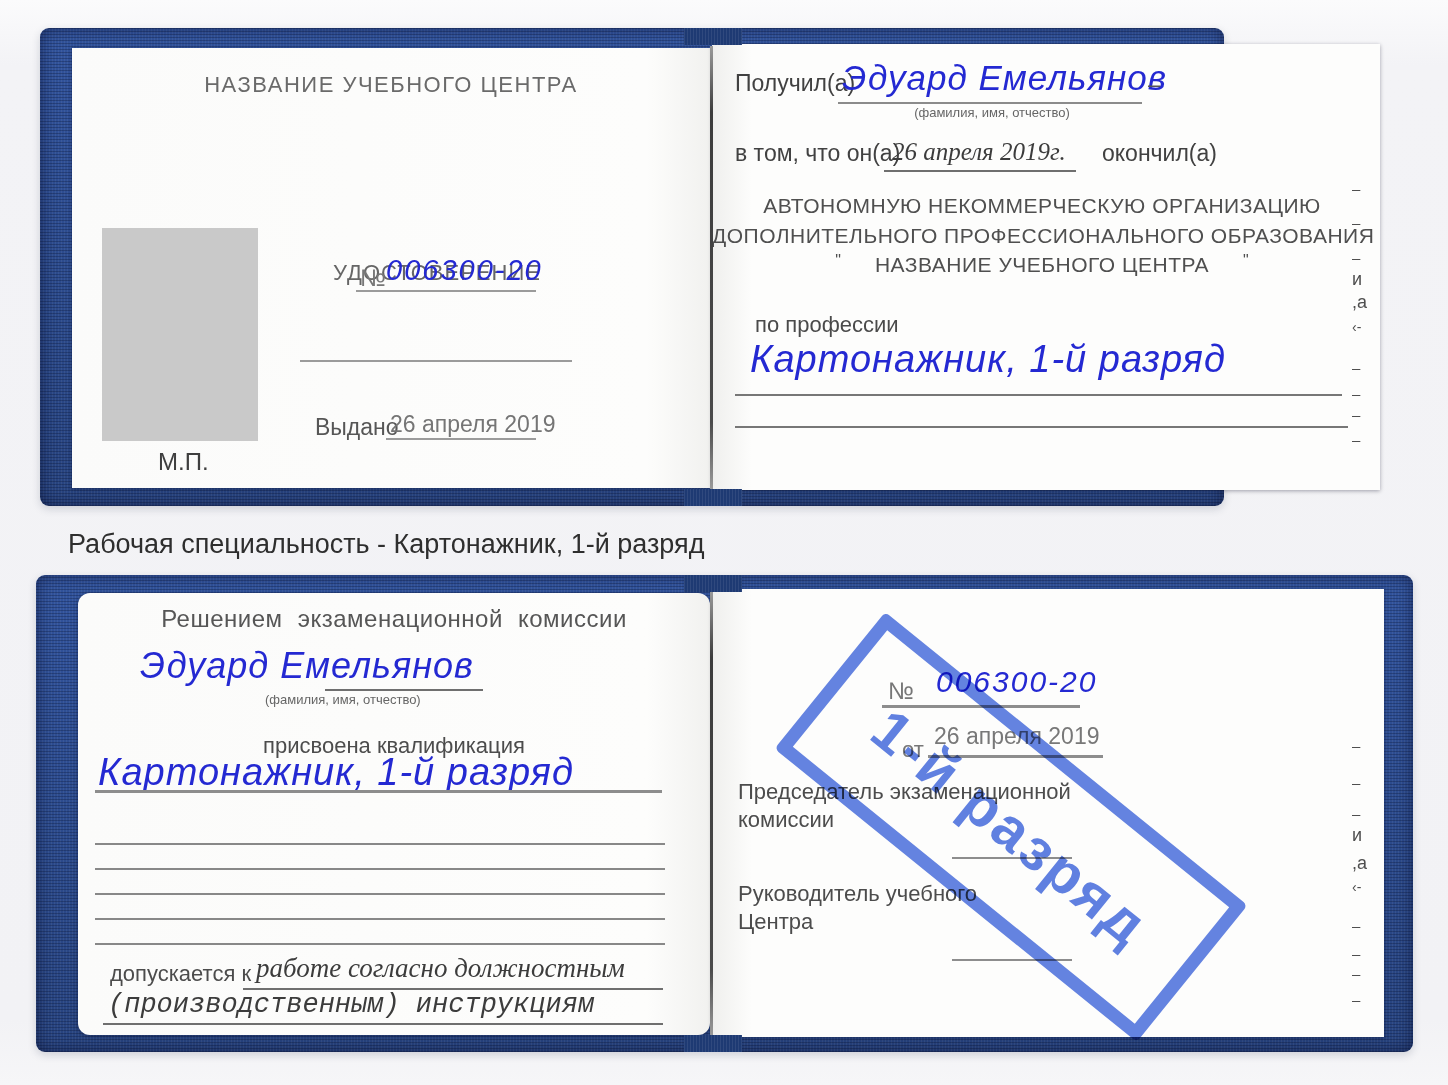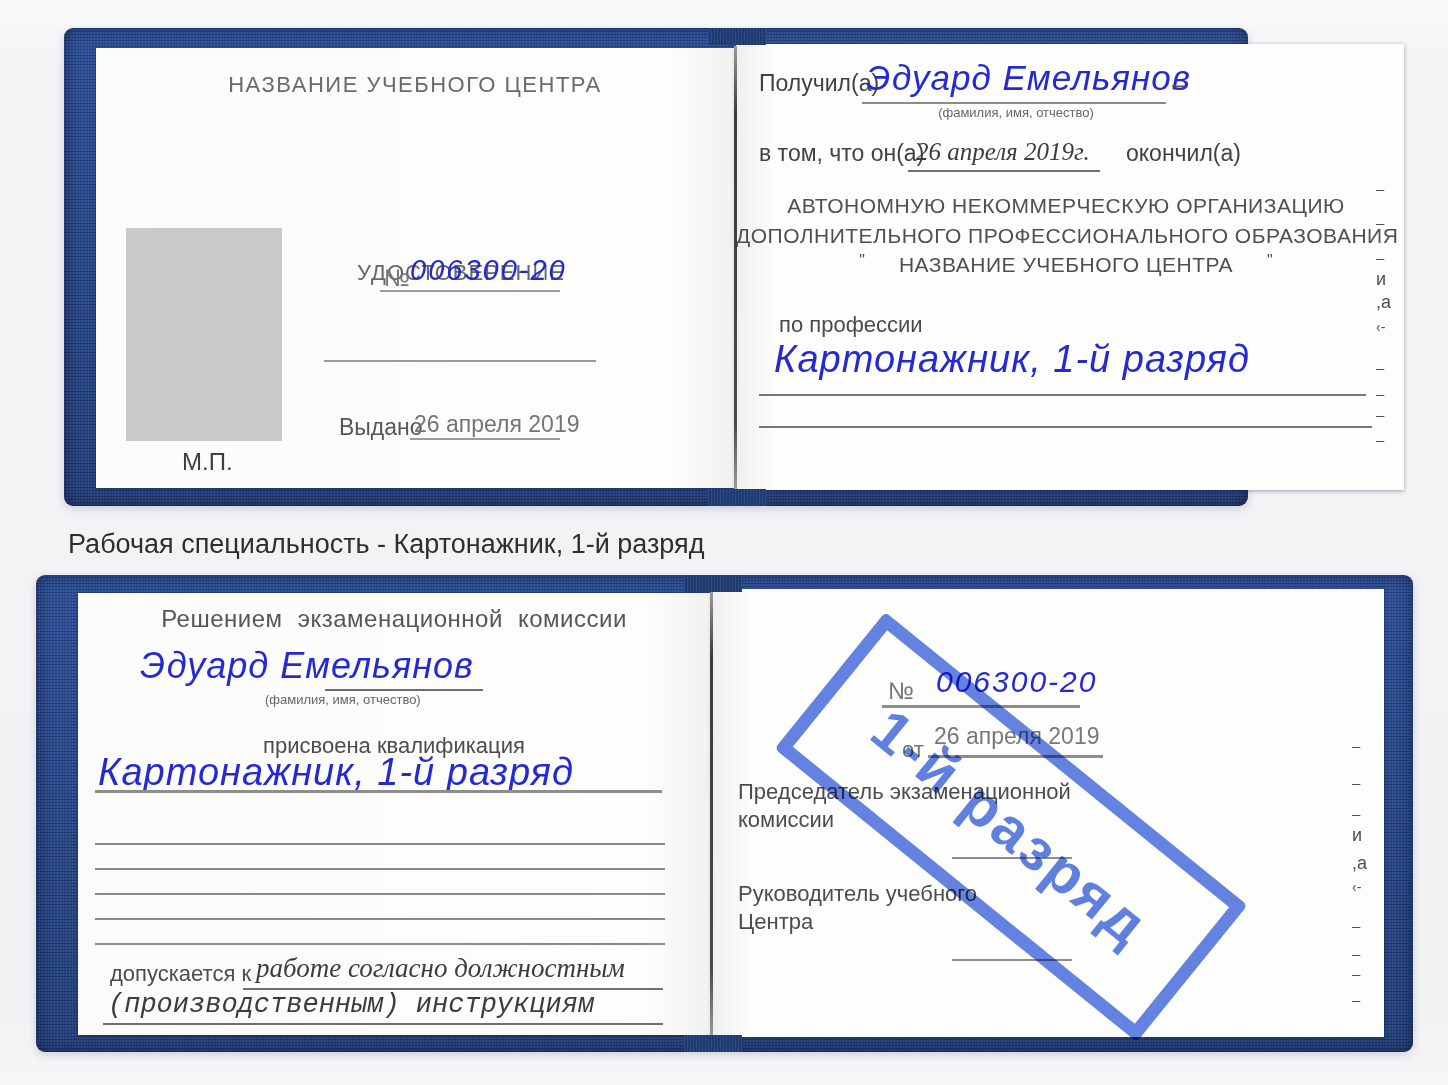--- a/index.html
+++ b/index.html
@@ -11,32 +11,32 @@
   
   .spread{
     position:absolute;border-radius:9px;
     background-color:#2b4a8d;
     background-image:
       repeating-linear-gradient(0deg, rgba(8,18,48,.30) 0 1px, transparent 1px 3px),
       repeating-linear-gradient(90deg, rgba(255,255,255,.06) 0 1px, transparent 1px 3px),
       linear-gradient(180deg,#31539c 0%,#27437f 100%);
     box-shadow: inset 0 0 16px rgba(0,0,25,.5), 0 3px 8px rgba(40,50,80,.18);
   }
-  .spread-top{left:40px;top:28px;width:1184px;height:478px;margin-left:24px;}
+  .spread-top{left:40px;top:28px;width:1184px;height:478px;}
   .spread-bottom{left:36px;top:575px;width:1377px;height:477px;}
   .page{
     position:absolute;background:#fdfdfc;
     box-shadow:0 1px 4px rgba(0,0,30,.35);
   }
   .page-tl{left:32px;top:20px;width:638px;height:440px;
     background:linear-gradient(90deg,#fbfbfa 0%,#fdfdfc 90%,#f1f1ef 100%);}
   .page-tr{left:672px;top:16px;width:668px;height:446px;
     background:linear-gradient(90deg,#efefed 0%,#fdfdfc 6%,#fdfdfc 100%);}
   .page-bl{left:42px;top:18px;width:632px;height:442px;
-    background:linear-gradient(90deg,#fbfbfa 0%,#fdfdfc 90%,#f1f1ef 100%);}
+    background:linear-gradient(90deg,#fbfbfa 0%,#fdfdfc 90%,#f1f1ef 100%);border-radius:12px;}
   .page-br{left:676px;top:14px;width:672px;height:448px;
     background:linear-gradient(90deg,#efefed 0%,#fdfdfc 6%,#fdfdfc 100%);}
   .crease{position:absolute;width:3px;background:linear-gradient(180deg,#9a9a9a,#3c3c3c 15%,#4a4a4a 85%,#9a9a9a);z-index:5;}
   .crease-top{left:670px;top:18px;height:443px;}
   .crease-bottom{left:674px;top:16px;height:445px;}
   .tab{position:absolute;width:58px;height:17px;background:#1e3a73;
     background-image:repeating-linear-gradient(90deg, rgba(255,255,255,.08) 0 1px, transparent 1px 3px);z-index:6;}
   
   .t{position:absolute;white-space:nowrap;}
   .print{color:#4c4c4c;}

